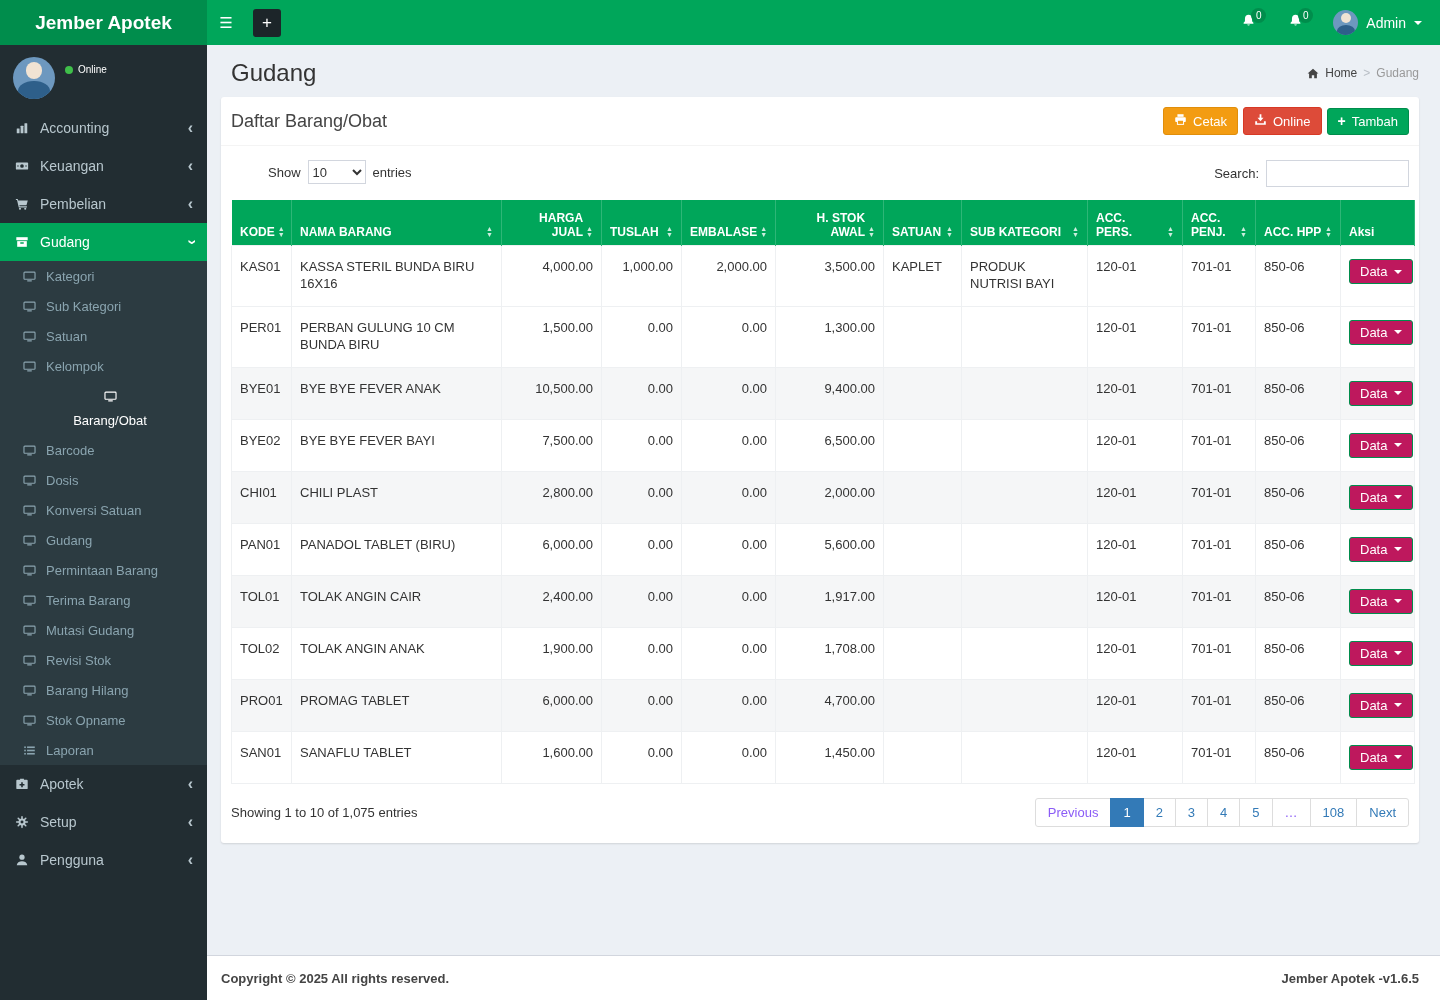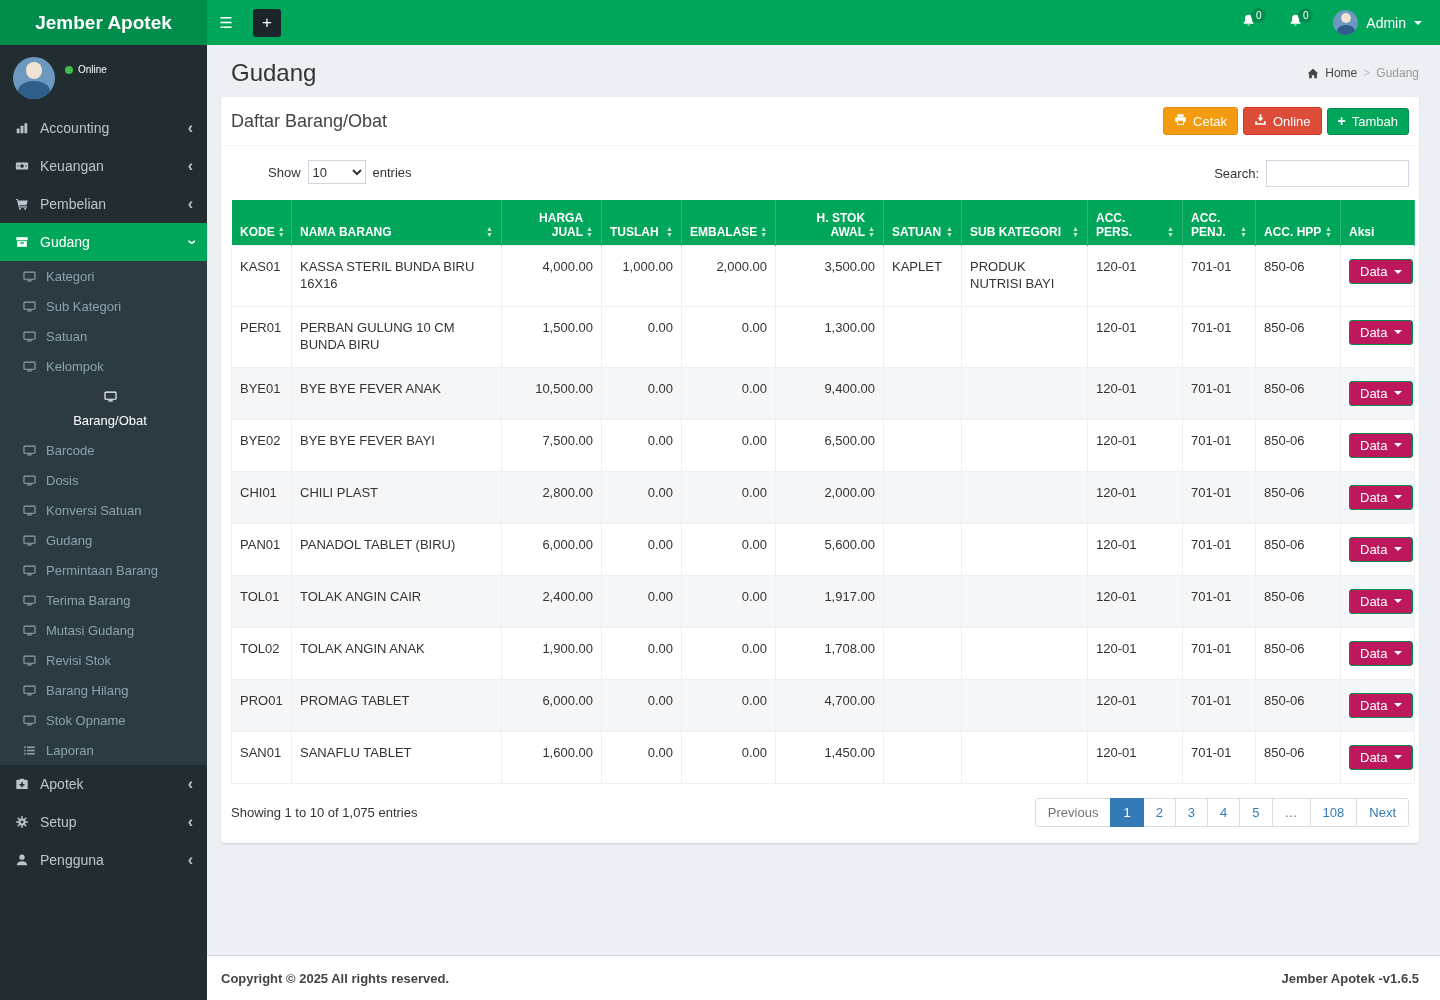--- a/index.html
+++ b/index.html
@@ -83,21 +83,21 @@
   .data-btn .caret { border-top-color:#fff; }
   td.td-aksi { padding:8px 8px; }
 
   .table-footer { display:flex; justify-content:space-between; align-items:center; padding:14px 0 4px; }
   .table-info { font-size:13px; color:#333; }
   .pagination { display:flex; }
   .page-btn { border:1px solid #ddd; background:#fff; color:#337ab7; font-size:13px; padding:6px 12px; margin-left:-1px; text-decoration:none; cursor:pointer; }
   .page-btn:first-child { border-radius:3px 0 0 3px; margin-left:0; }
   .page-btn:last-child { border-radius:0 3px 3px 0; }
   .page-btn.active { background:#337ab7; border-color:#337ab7; color:#fff; position:relative; }
-  .page-btn.disabled { color:#737373; cursor:default; }
+  .page-btn.disabled { color:#8b5cf6; cursor:default; }
 
   
   .main-footer { position:absolute; bottom:0; left:207px; right:0; height:45px; background:#fff; border-top:1px solid #d2d6de; display:flex; justify-content:space-between; align-items:center; padding:0 21px 0 14px; font-size:13px; color:#444; }
   .ft-left, .ft-right { font-weight:700; }
 </style>
 </head>
 <body>
 
 <div class="app">
 

